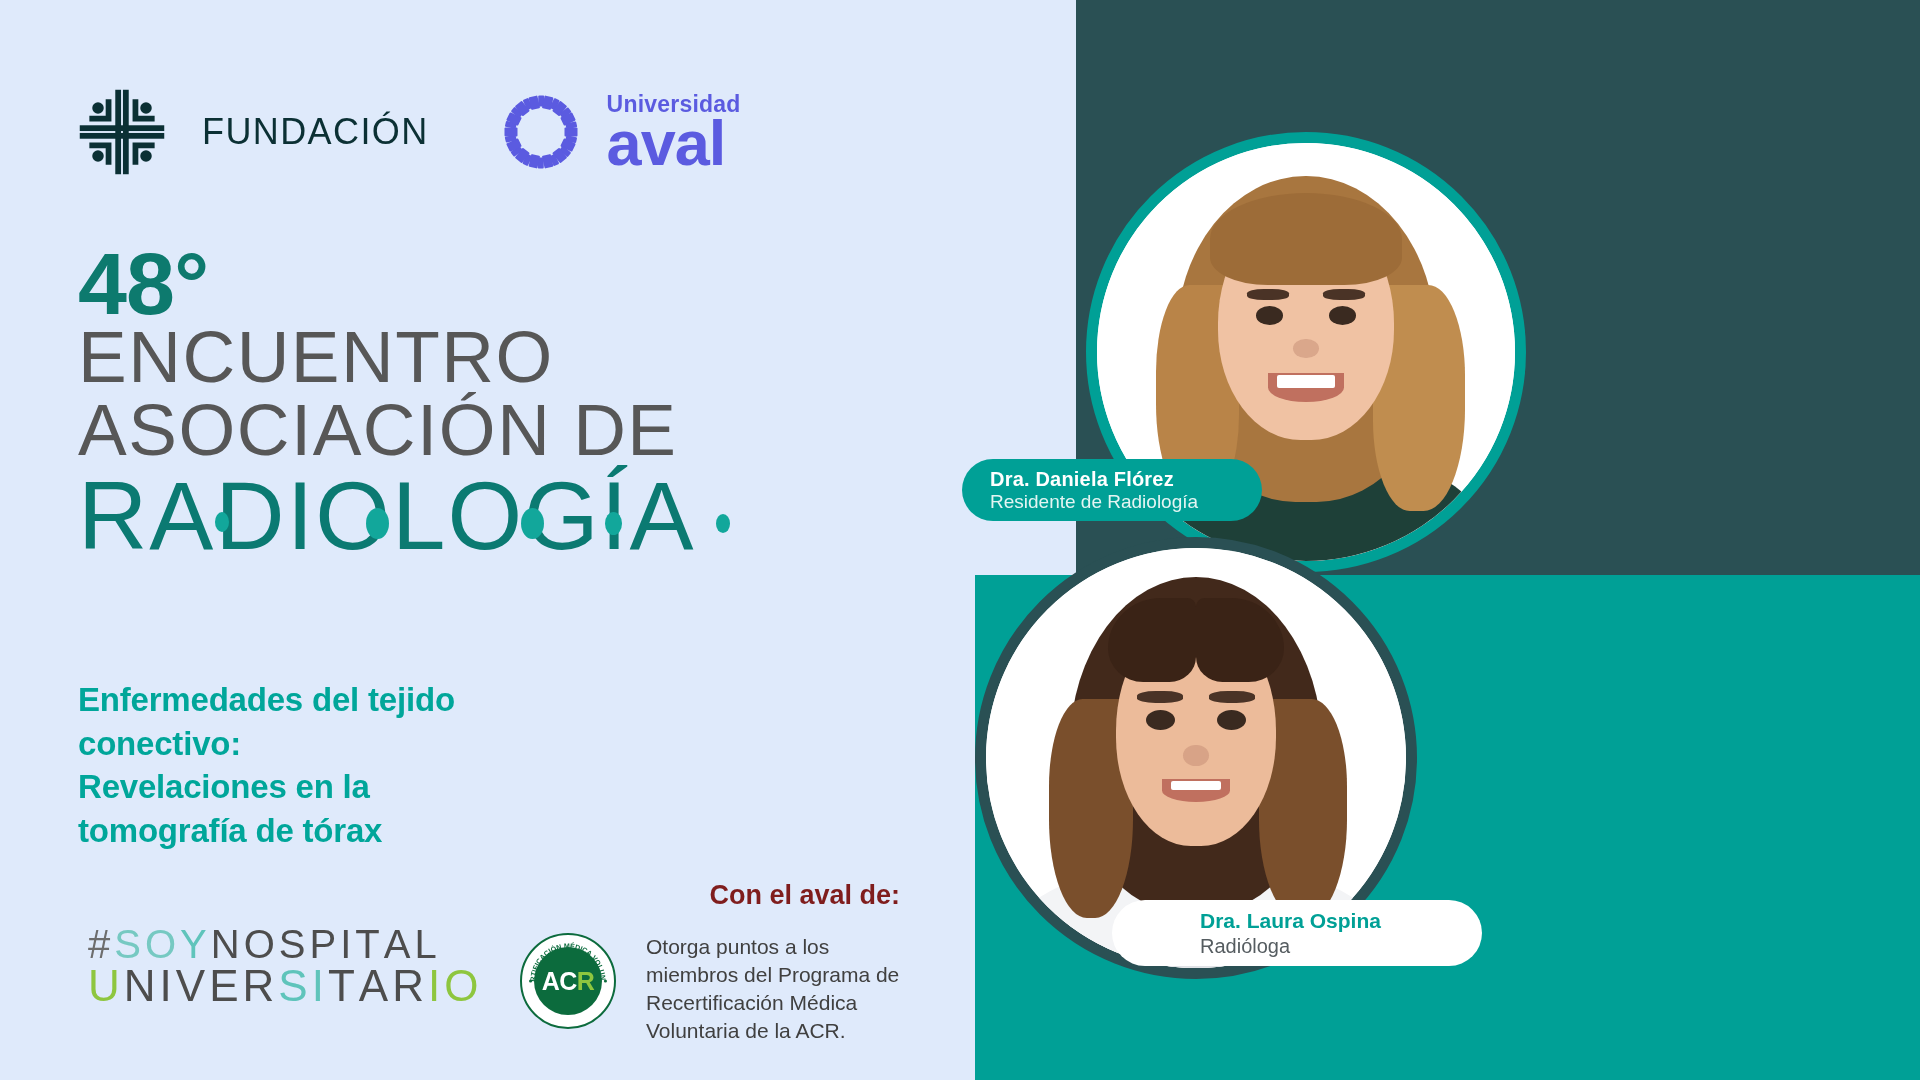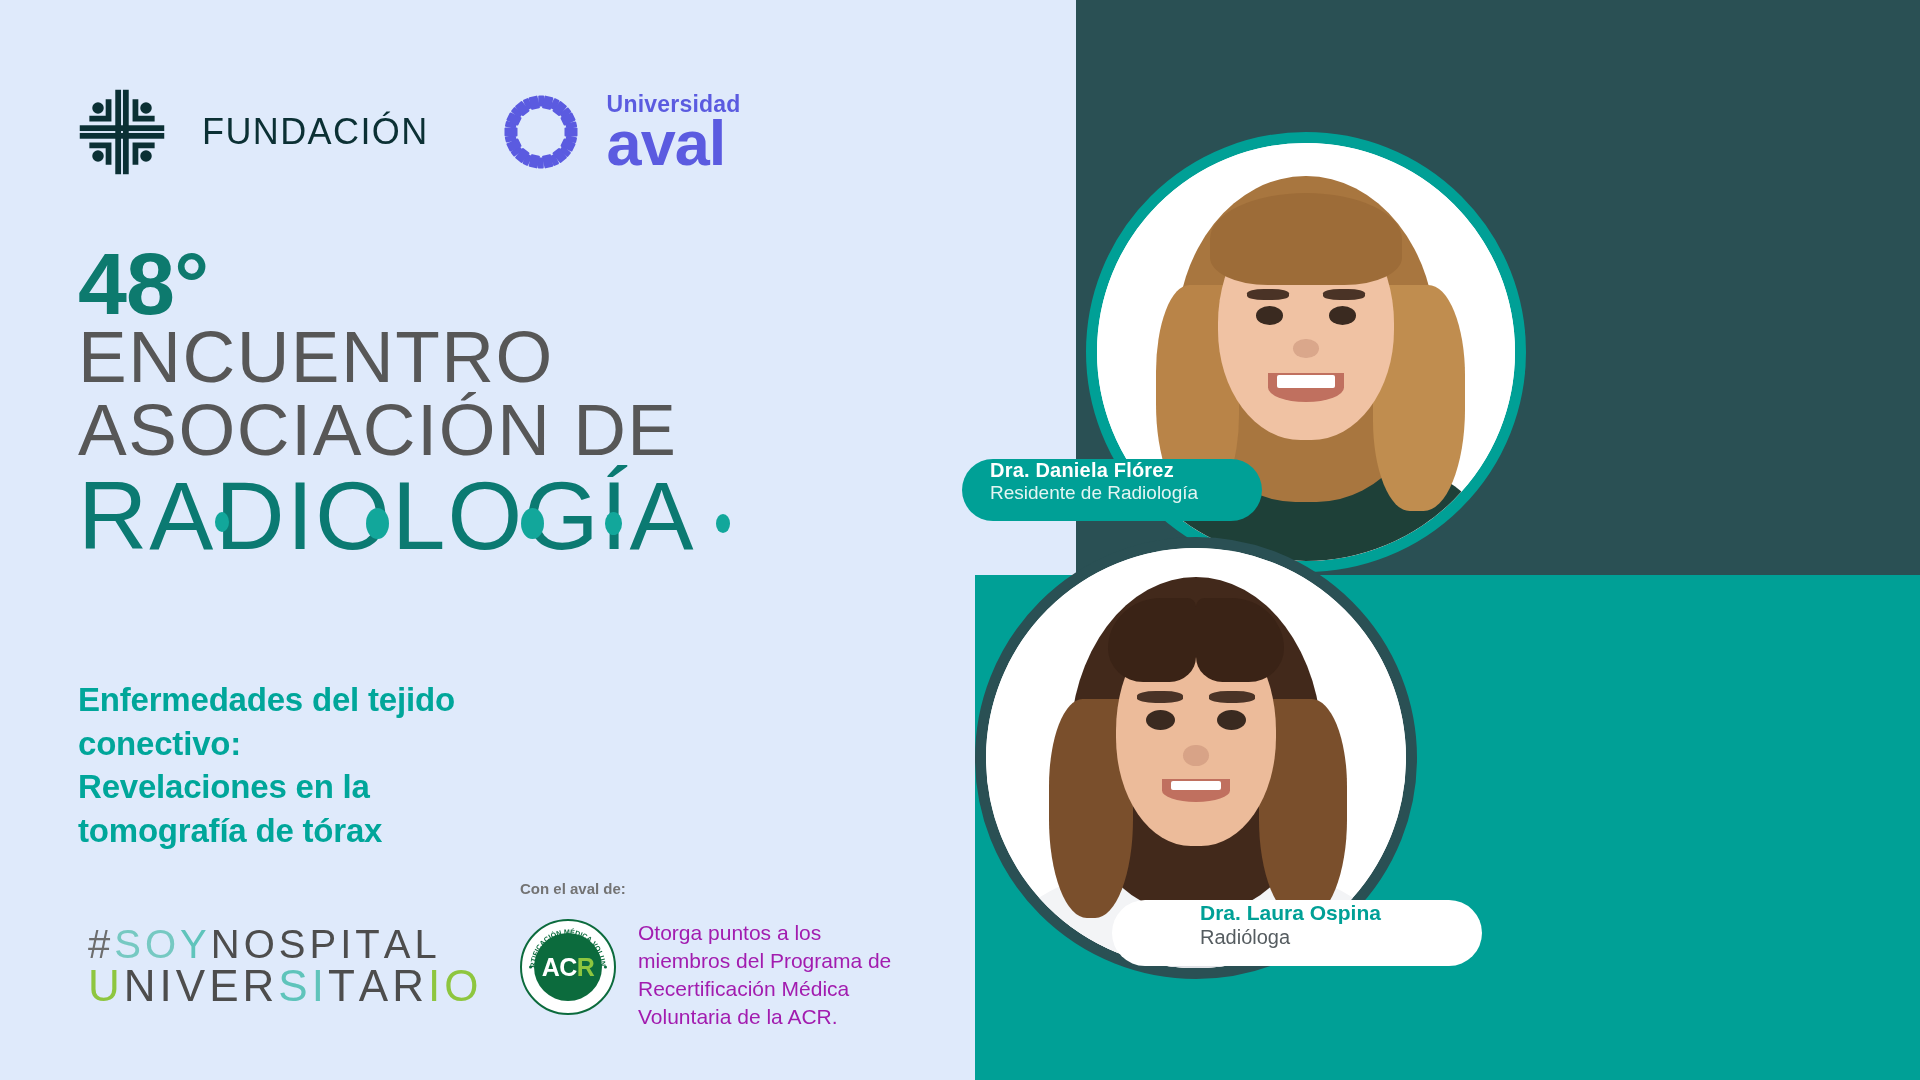--- a/index.html
+++ b/index.html
@@ -43,21 +43,21 @@
   .shoulders{position:absolute;border-radius:46% 46% 0 0;}
   .eye{position:absolute;border-radius:50%;background:#3a2a20;}
   .brow{position:absolute;border-radius:40%;background:#4a3326;}
   .mouth{position:absolute;border-radius:0 0 50% 50%;background:#c0705f;}
   .teeth{position:absolute;border-radius:2px;background:#fff;}
   .nose{position:absolute;border-radius:50%;background:rgba(196,140,115,.5);}
 
   
   .pill{
     position:absolute; display:flex; flex-direction:column;
-    border-radius:40px; white-space:nowrap;
+    justify-content:center; border-radius:40px; white-space:nowrap;
   }
   .pill-daniela{
     left:962px; top:459px; width:300px; height:62px;
     background:#00a096; padding:0 0 0 28px; z-index:6;
   }
   .pill-daniela .nm{color:#fff;font-weight:bold;font-size:20px;letter-spacing:.2px;line-height:1.15;}
   .pill-daniela .rl{color:#e3f5f3;font-size:19px;font-weight:300;line-height:1.15;}
   .pill-laura{
     left:1112px; top:900px; width:370px; height:66px;
     background:#fff; padding:0 0 0 88px; z-index:6;
@@ -96,30 +96,30 @@
   }
 
   
   .hashtag{ position:absolute; left:88px; top:924px; }
   .ht-row{ display:flex; align-items:flex-end; gap:3px; }
   .ht-row span{ font-size:40px; line-height:1; letter-spacing:1px; }
   .ht-row2 span{ font-size:44px; }
 
   
   .aval{ position:absolute; left:520px; top:880px; width:380px; }
-  .aval-h{ color:#737373; font-size:15px; font-weight:bold; text-align:left; }
+  .aval-h{ color:#7f1d1d; font-size:27px; font-weight:bold; text-align:right; }
   .aval-body{ display:flex; gap:22px; margin-top:22px; align-items:flex-start; }
   .acr{ width:96px; height:96px; flex:0 0 96px; position:relative; }
   .acr-outer{ position:absolute; inset:0; border-radius:50%; background:#fff; border:2px solid #0c6b3d; }
   .acr-inner{ position:absolute; inset:14px; border-radius:50%; background:#0c6b3d; }
   .acr-label{ position:absolute; inset:0; display:flex; align-items:center; justify-content:center;
               color:#fff; font-weight:bold; font-size:25px; letter-spacing:-.5px; }
   .acr-label b{ color:#8ec63f; }
   .acr-arc{ position:absolute; inset:0; }
-  .aval-text{ color:#a21caf; font-size:21px; line-height:1.33; font-weight:300; }
+  .aval-text{ color:#404040; font-size:21px; line-height:1.33; font-weight:300;margin-left:8px; }
 </style>
 </head>
 <body>
 
 <div class="stage">
 
   <div class="panel-light-teal"></div>
   <div class="panel-dark-teal">
     
   </div>

